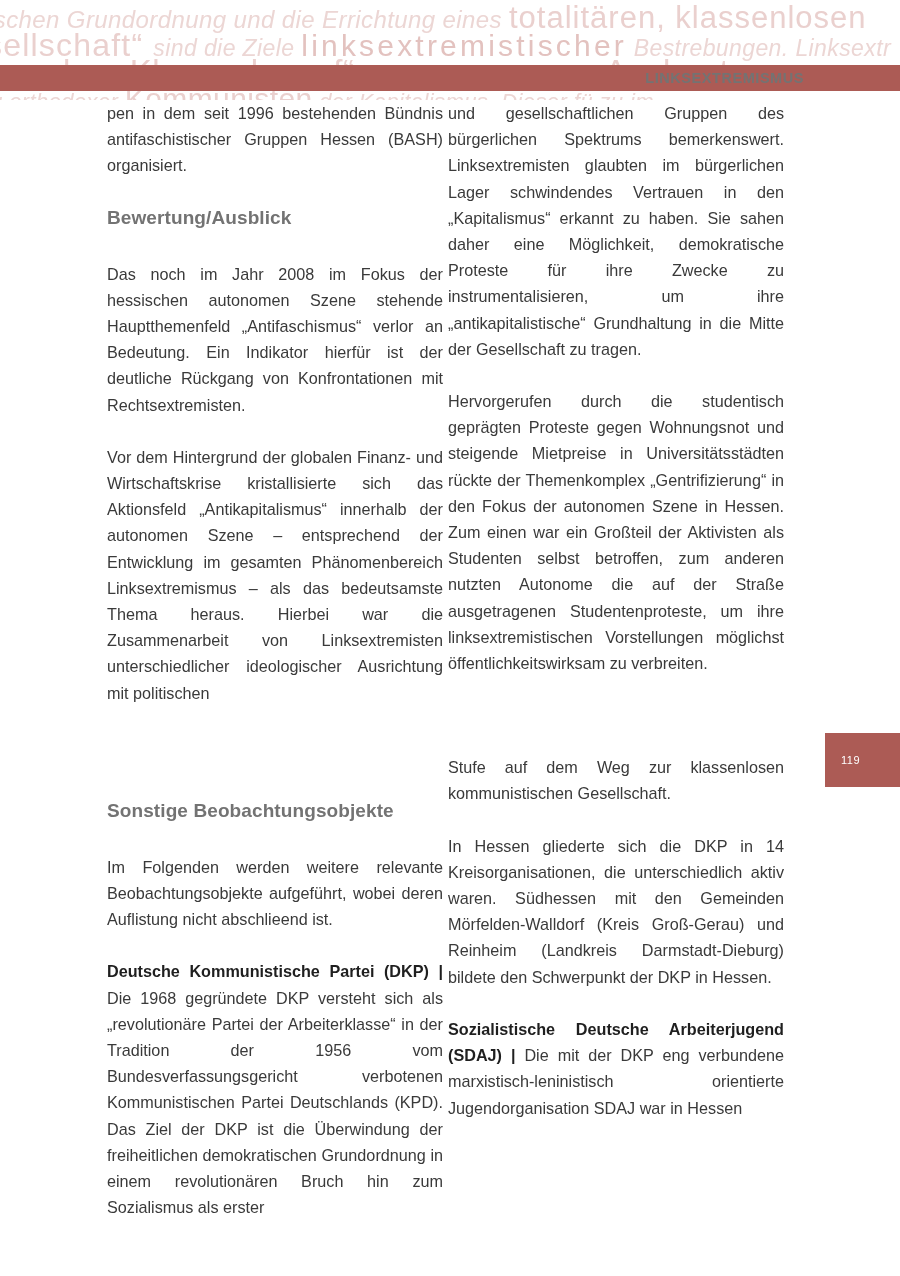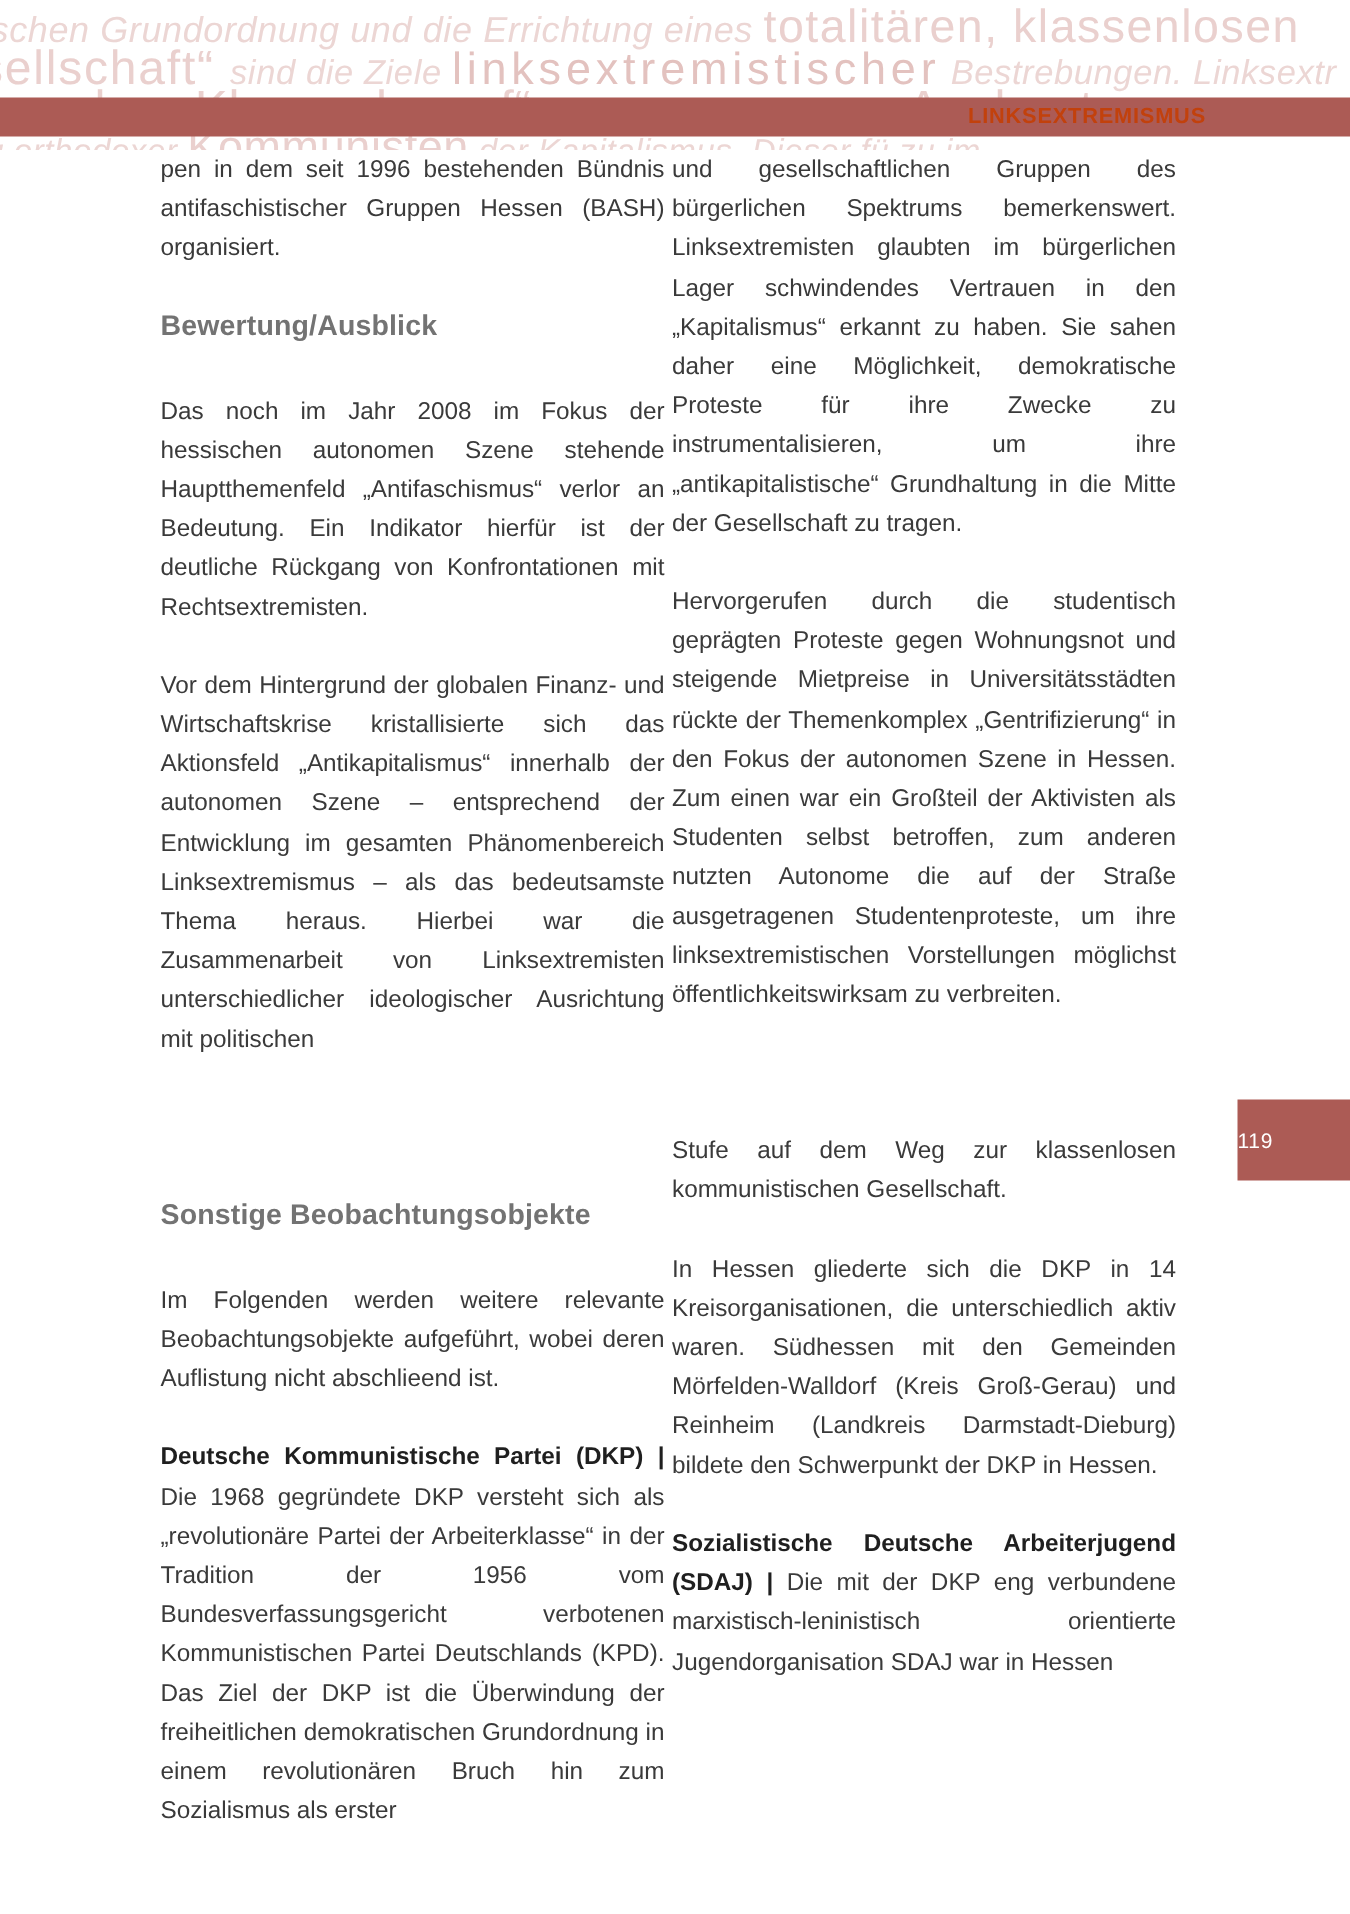--- a/index.html
+++ b/index.html
@@ -99,21 +99,21 @@
     width: 900px;
     height: 26px;
     background: #ac5b55;
   }
   .banner-label {
     position: absolute;
     right: 96px;
     top: 69px;
     font-size: 14.5px;
     font-weight: bold;
-    color: #c2410c;
+    color: #737373;
     letter-spacing: 0.55px;
     line-height: 18px;
   }
 
   
   .page-body {
     position: absolute;
     left: 0;
     top: 100px;
     width: 900px;
@@ -164,23 +164,23 @@
   .page-chip {
     position: absolute;
     left: 825px;
     top: 633px;
     width: 75px;
     height: 54px;
     background: #ac5b55;
   }
   .page-chip-num {
     position: absolute;
-    left: 0;
+    left: 16px;
     top: 18px;
-    font-size: 14px;
+    font-size: 11px;
     font-weight: normal;
     color: #ffffff;
     letter-spacing: 0.5px;
     line-height: 18px;
   }
 
   
   .gap-lg { height: 52px; }
 </style>
 </head>

